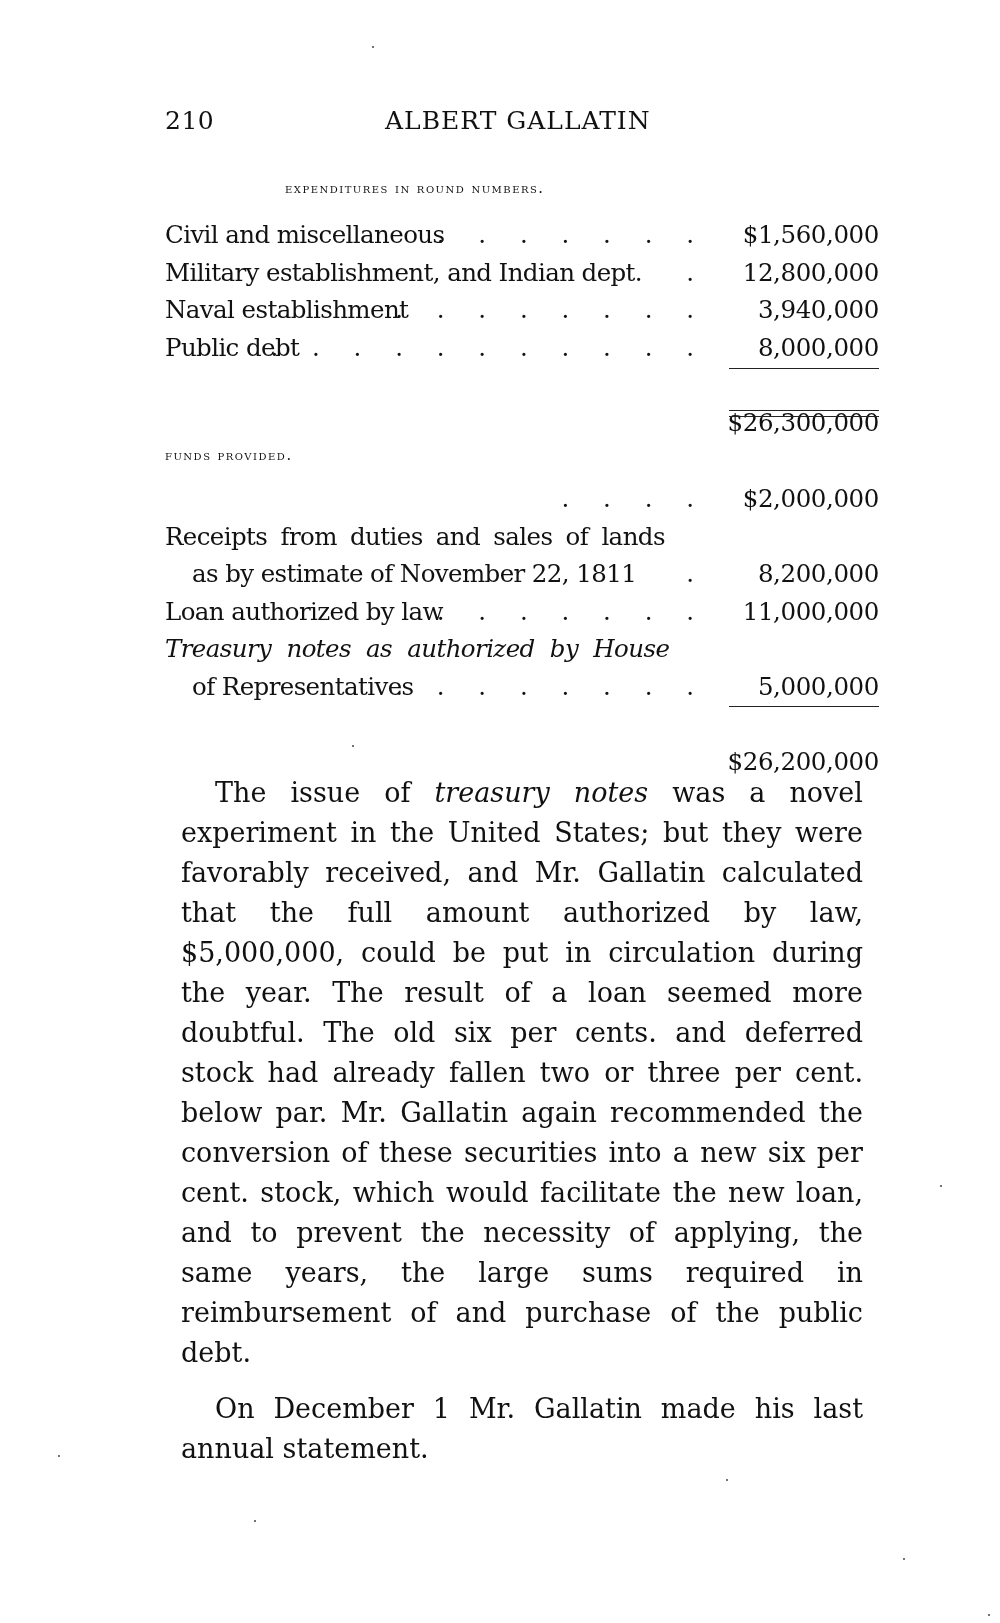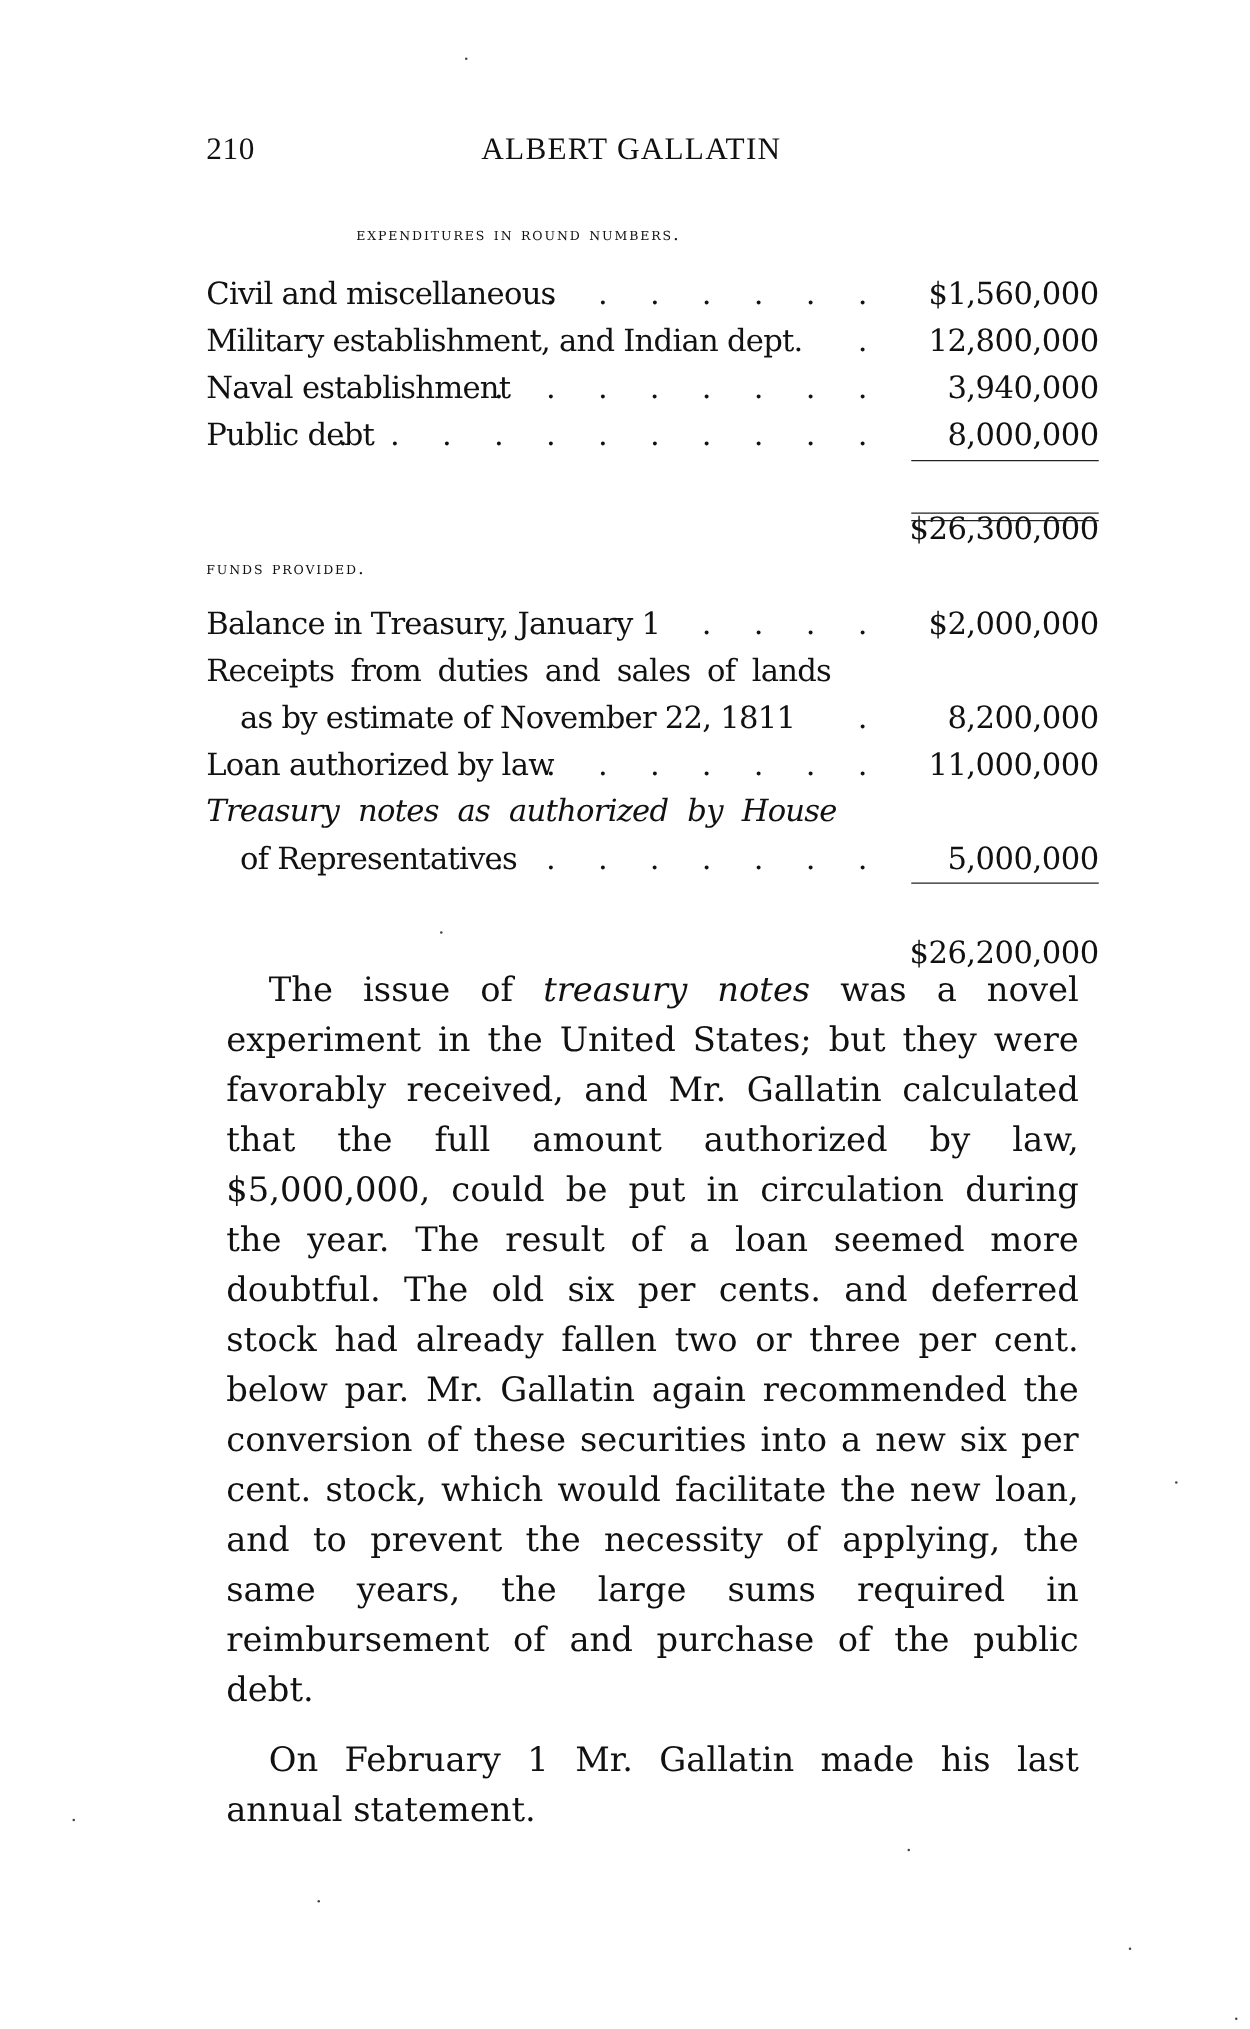--- a/index.html
+++ b/index.html
@@ -22,21 +22,20 @@
       width: 714px;
     }
     .running-head {
       position: absolute;
       top: 106px;
       left: 0;
       width: 714px;
       height: 34px;
       font-size: 25px;
       letter-spacing: 0.5px;
-      font-family: Liberation Serif, serif;
     }
     .running-head .folio {
       position: absolute;
       left: 0;
       top: 0;
     }
     .running-head .title {
       position: absolute;
       left: 220px;
       top: 0;
@@ -166,21 +165,20 @@
       <span class="amount">$26,300,000</span>
     </div>
     <div class="rule" style="top:194px; width:150px;"></div>
     <div class="rule" style="top:200px; width:150px;"></div>
   </div>
 
   <div class="section-heading funds">Funds provided.</div>
 
   <div class="ledger funds">
     <div class="row">
-      <span class="label">Balance in Treasury, January 1</span>
       <span class="leader">. . . .</span>
       <span class="amount">$2,000,000</span>
     </div>
     <div class="row">
       <span class="label" style="word-spacing:6px;">Receipts from duties and sales of lands</span>
     </div>
     <div class="row">
       <span class="label indent">as by estimate of November 22, 1811</span>
       <span class="leader">.</span>
       <span class="amount">8,200,000</span>
@@ -199,21 +197,21 @@
       <span class="amount">5,000,000</span>
     </div>
     <div class="rule" style="top:226px; width:150px;"></div>
     <div class="total-row">
       <span class="amount">$26,200,000</span>
     </div>
   </div>
 
   <div class="prose">
     <p><span>The issue of </span><em>treasury notes</em><span> was a novel experiment in the United States; but they were favorably received, and Mr. Gallatin calculated that the full amount authorized by law, $5,000,000, could be put in circulation during the year. The result of a loan seemed more doubtful. The old six per cents. and deferred stock had already fallen two or three per cent. below par. Mr. Gallatin again recommended the conversion of these securities into a new six per cent. stock, which would facilitate the new loan, and to prevent the necessity of applying, the same years, the large sums required in reimbursement of and purchase of the public debt.</span></p>
-    <p>On February 1 Mr. Gallatin made his last annual statement.</p>
+    <p>On December 1 Mr. Gallatin made his last annual statement.</p>
   </div>
 </div>
 
 <div class="specks">
   <span style="left:372px; top:46px;"></span>
   <span style="left:352px; top:745px;"></span>
   <span style="left:58px; top:1455px;"></span>
   <span style="left:254px; top:1520px;"></span>
   <span style="left:726px; top:1479px;"></span>
   <span style="left:903px; top:1558px;"></span>

